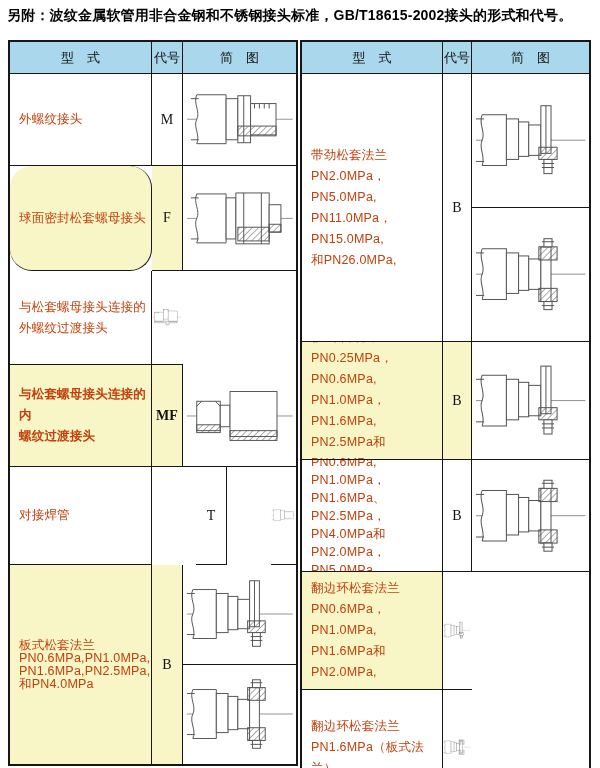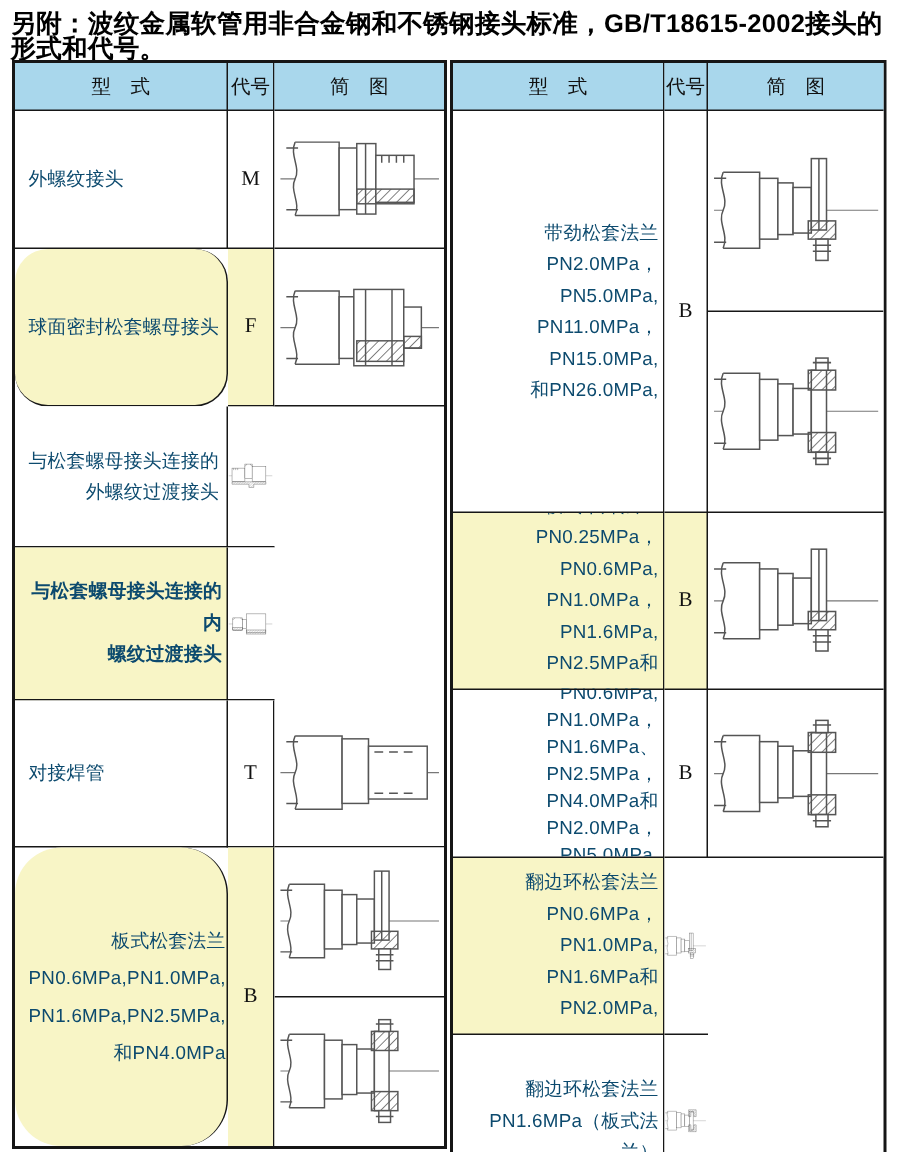--- a/index.html
+++ b/index.html
@@ -2,42 +2,42 @@
 <html><head>
 <meta charset="utf-8">
 <style>
   html,body{margin:0;padding:0;}
   body{
     width:600px;height:768px;position:relative;background:#ffffff;
     font-family:"Liberation Sans",sans-serif;overflow:hidden;
   }
   .page-title{
     position:absolute;left:7px;top:7px;width:586px;
-    font-size:17px;font-weight:bold;color:#000;letter-spacing:.2px;line-height:17px;
+    font-size:14px;font-weight:bold;color:#000;letter-spacing:.2px;line-height:17px;
   }
   .fit-table{
     position:absolute;top:40px;box-sizing:border-box;
     border:2px solid #161616;background:#fff;
   }
   .hdr,.trow{display:grid;}
   .cell{
     box-sizing:border-box;border-right:1px solid #161616;
     display:flex;align-items:center;justify-content:center;
     background:#fff;overflow:hidden;
   }
   .cell.last{border-right:none;}
   .hdr .cell{
     background:#a9d7ec;height:32px;font-size:13px;color:#111;
     border-bottom:1px solid #161616;
   }
   .trow .cell{border-bottom:1px solid #161616;}
   .trow.lastrow .cell{border-bottom:none;}
   .type-cell{
-    justify-content:flex-start;text-align:right;
-    padding:4px 3px 4px 9px;font-size:12.5px;color:#0c4a6e;
+    justify-content:flex-start;text-align:left;
+    padding:4px 3px 4px 9px;font-size:12.5px;color:#c2410c;
     white-space:pre-line;letter-spacing:.2px;
   }
   .code-cell{font-family:"Liberation Serif",serif;font-size:14px;color:#111;}
   .hl{background:#f8f5c6;}
   .diagram-cell{flex-direction:column;padding:0;}
   .dia-sub{
     flex:1 1 0;width:100%;min-height:0;
     display:flex;align-items:center;justify-content:center;
   }
   .dia-sub + .dia-sub{border-top:1px solid #161616;}
@@ -132,41 +132,42 @@
               <line x1="60" y1="14" x2="55" y2="8" stroke="#555" stroke-width="1"></line>
               <rect x="60" y="14" width="34" height="38" fill="#fff" stroke="#555"></rect>
               <polygon points="10,52 94,52 94,58 64,58 64,66 52,66 52,58 10,58" fill="url(#h3)" stroke="#555"></polygon>
             </svg>
           </div>
         </div>
       </div>
       <div class="trow" style="grid-template-columns: 142px 31px 1fr; height: 102px; font-weight: bold;">
         <div class="cell type-cell hl" style="line-height: 21px;">与松套螺母接头连接的内
 螺纹过渡接头</div>
+        <div class="cell code-cell hl">MF</div>
         <div class="cell diagram-cell last">
           <div class="dia-sub">
             <svg class="dia" viewBox="0 0 112 74" preserveAspectRatio="xMidYMid meet">
               <defs>
                 <pattern id="h4" width="4.5" height="4.5" patternUnits="userSpaceOnUse" patternTransform="rotate(45)">
                   <line x1="0" y1="0" x2="0" y2="4.5" stroke="#555" stroke-width="1"></line>
                 </pattern>
               </defs>
               <line x1="2" y1="37" x2="110" y2="37" stroke="#777" stroke-width="0.8"></line>
               <rect x="12" y="22" width="24" height="30" fill="#fff" stroke="#555"></rect>
               <line x1="12" y1="27" x2="17" y2="22" stroke="#555" stroke-width="1"></line>
               <line x1="36" y1="27" x2="31" y2="22" stroke="#555" stroke-width="1"></line>
               <rect x="36" y="26" width="10" height="22" fill="#fff" stroke="#555"></rect>
               <rect x="46" y="12" width="48" height="46" fill="#fff" stroke="#555"></rect>
               <rect x="46" y="52" width="48" height="10" fill="url(#h4)" stroke="#555"></rect>
               <rect x="12" y="46" width="24" height="8" fill="url(#h4)" stroke="#555"></rect>
             </svg>
           </div>
         </div>
       </div>
-      <div class="trow" style="grid-template-columns: 142px 31px 1fr; height: 98px;">
+      <div class="trow" style="grid-template-columns: 142px 31px 1fr; height: 98px; gap: 44px;">
         <div class="cell type-cell" style="line-height: 21px;">对接焊管</div>
         <div class="cell code-cell">T</div>
         <div class="cell diagram-cell last">
           <div class="dia-sub">
             <svg class="dia" viewBox="0 0 112 74" preserveAspectRatio="xMidYMid meet">
               <defs>
                 <pattern id="h5" width="4.5" height="4.5" patternUnits="userSpaceOnUse" patternTransform="rotate(45)">
                   <line x1="0" y1="0" x2="0" y2="4.5" stroke="#555" stroke-width="1"></line>
                 </pattern>
               </defs>
@@ -176,21 +177,21 @@
               <line x1="6" y1="16" x2="14" y2="16" stroke="#555" stroke-width="1"></line>
               <line x1="6" y1="58" x2="14" y2="58" stroke="#555" stroke-width="1"></line>
               <rect x="44" y="14" width="18" height="44" fill="#fff" stroke="#555"></rect>
               <rect x="62" y="19" width="40" height="36" fill="#fff" stroke="#555"></rect>
               <path d="M66 23 h6 m4 0 h6 m4 0 h6 M66 51 h6 m4 0 h6 m4 0 h6" stroke="#555" stroke-width="1" fill="none"></path>
             </svg>
           </div>
         </div>
       </div>
       <div class="trow lastrow" style="grid-template-columns: 142px 31px 1fr; height: 199px;">
-        <div class="cell type-cell hl" style="line-height: 25px; border-radius: 31px;">板式松套法兰
+        <div class="cell type-cell hl" style="line-height: 13px;">板式松套法兰
 PN0.6MPa,PN1.0MPa,
 PN1.6MPa,PN2.5MPa,
 和PN4.0MPa</div>
         <div class="cell code-cell hl">B</div>
         <div class="cell diagram-cell last">
           <div class="dia-sub">
             <svg class="dia" viewBox="0 0 112 74" preserveAspectRatio="xMidYMid meet">
               <defs>
                 <pattern id="h6" width="4.5" height="4.5" patternUnits="userSpaceOnUse" patternTransform="rotate(45)">
                   <line x1="0" y1="0" x2="0" y2="4.5" stroke="#555" stroke-width="1"></line>

